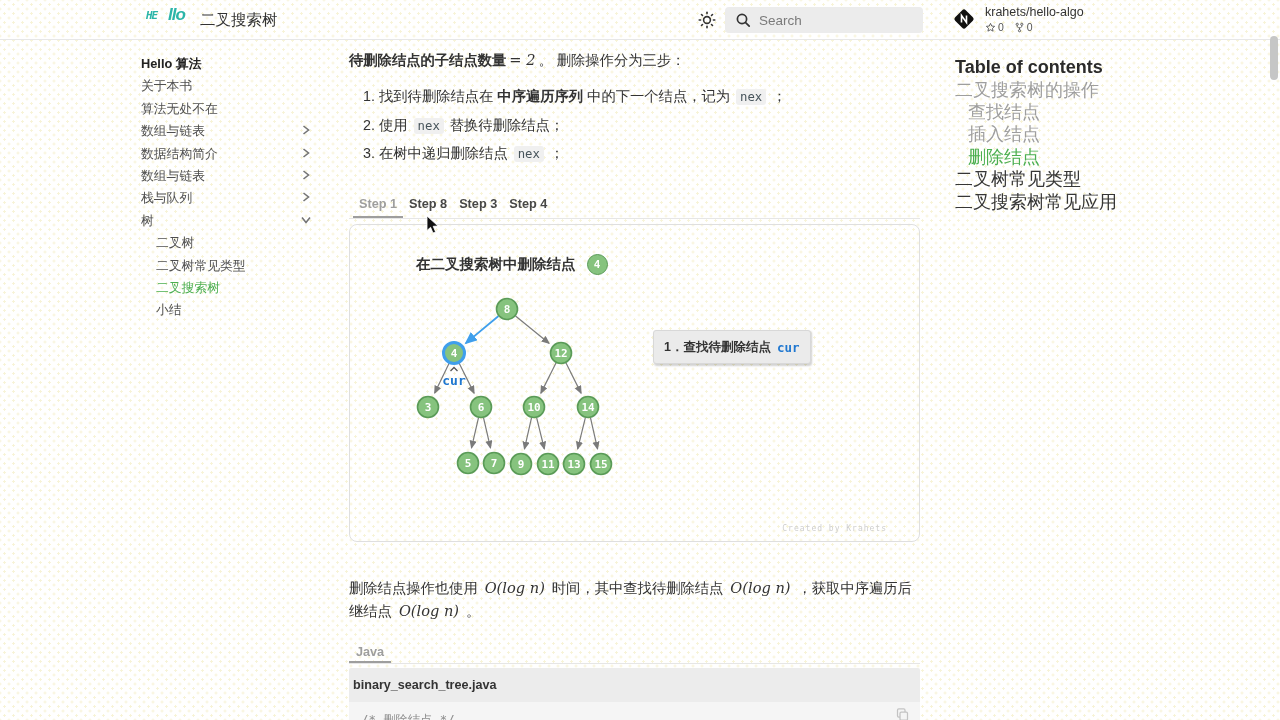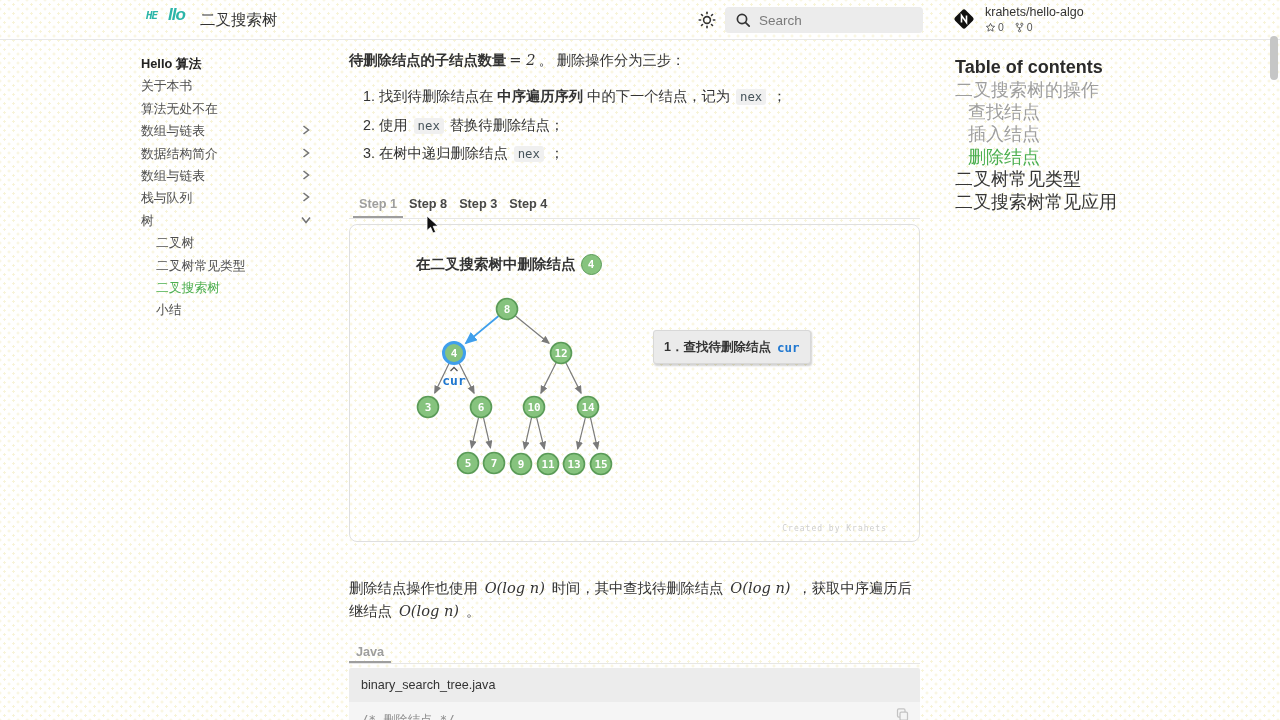--- a/index.html
+++ b/index.html
@@ -51,33 +51,33 @@
   .steps { position:absolute; top:86px; left:2px; width:560px; padding-left:28px; font-size:14.3px; line-height:21px; }
   .steps li { margin-bottom:7.5px; }
   code.inline { background:#f0f0f0; border-radius:3px; padding:1px 4px; font:12.3px "DejaVu Sans Mono", monospace; color:#47545b; margin:0 2px; }
   .tabrow { position:absolute; left:0; width:571px; display:flex; border-bottom:1px solid #e6e6e6; }
   .tabrow.steps-tabs { top:192px; height:27px; padding-left:4px; }
   .tabrow.lang-tabs { top:640px; height:24px; }
   .tab { min-width:50px; text-align:center; font-size:12.7px; font-weight:bold; color:#474747; line-height:25px; cursor:pointer; padding:0 6px; }
   .tab.active { color:#9e9e9e; box-shadow:inset 0 -2px 0 #9e9e9e; }
   
   .figure { position:absolute; left:0; top:224px; width:571px; height:318px; border:1px solid #dfdfdf; border-radius:8px; }
-  .fig-title { position:absolute; left:66px; top:29px; display:flex; align-items:center; gap:5px; font-size:14.5px; font-weight:bold; color:#333; }
+  .fig-title { position:absolute; left:66px; top:29px; display:flex; align-items:center; gap:11px; font-size:14.5px; font-weight:bold; color:#333; }
   .badge { width:21px; height:21px; border-radius:50%; background:#86c37e; border:1.5px solid #5a9b57; color:#fff; font:bold 11px "DejaVu Sans Mono", monospace; display:flex; align-items:center; justify-content:center; }
   .tree-svg { position:absolute; left:0; top:0; width:571px; height:318px; }
   .cur-caret { position:absolute; left:99px; top:141px; }
   .cur-label { position:absolute; left:104px; top:148px; transform:translateX(-50%); font:bold 13px "DejaVu Sans Mono", monospace; color:#1f77d0; }
   .step-box { position:absolute; left:303px; top:105px; height:24px; padding:16px 10px; background:#ebebeb; border:1px solid #d8d8d8; border-radius:3px; box-shadow:1px 1.5px 2px rgba(0,0,0,.18); display:flex; align-items:center; font-size:12.5px; font-weight:bold; color:#333; white-space:nowrap; }
   .step-box code { font:bold 12.5px "DejaVu Sans Mono", monospace; color:#1f77d0; margin-left:6px; }
   .watermark { position:absolute; right:32px; top:299px; font:8px "DejaVu Sans Mono", monospace; color:#cfcfcf; letter-spacing:1px; }
   
   .complexity { position:absolute; top:577px; left:0; width:571px; font-size:14.3px; line-height:21.5px; }
   
   .codeblock { position:absolute; top:668px; left:0; width:571px; height:200px; }
-  .code-title { height:34px; background:#ececec; font-size:12.6px; font-weight:normal; color:#333; line-height:34px; padding-left:12px; border-radius:2px 2px 0 0; }
+  .code-title { height:34px; background:#ececec; font-size:12.6px; font-weight:bold; color:#333; line-height:34px; padding-left:4px; border-radius:2px 2px 0 0; }
   .code-body { position:relative; background:#f5f5f5; height:166px; padding:8px 12px; }
   .code-body code { font:12.3px "DejaVu Sans Mono", monospace; color:#8d8d8d; }
   .copy-btn { position:absolute; right:10px; top:5px; width:15px; height:15px; color:#c3c3c3; cursor:pointer; }
   
   .scroll-thumb { position:absolute; right:2px; top:36px; width:8px; height:44px; background:#c6c6c6; border-radius:4px; cursor:pointer; }
   .cursor { position:absolute; left:426px; top:216px; width:13px; height:18px; pointer-events:none; }
 </style>
 </head>
 <body>
 

